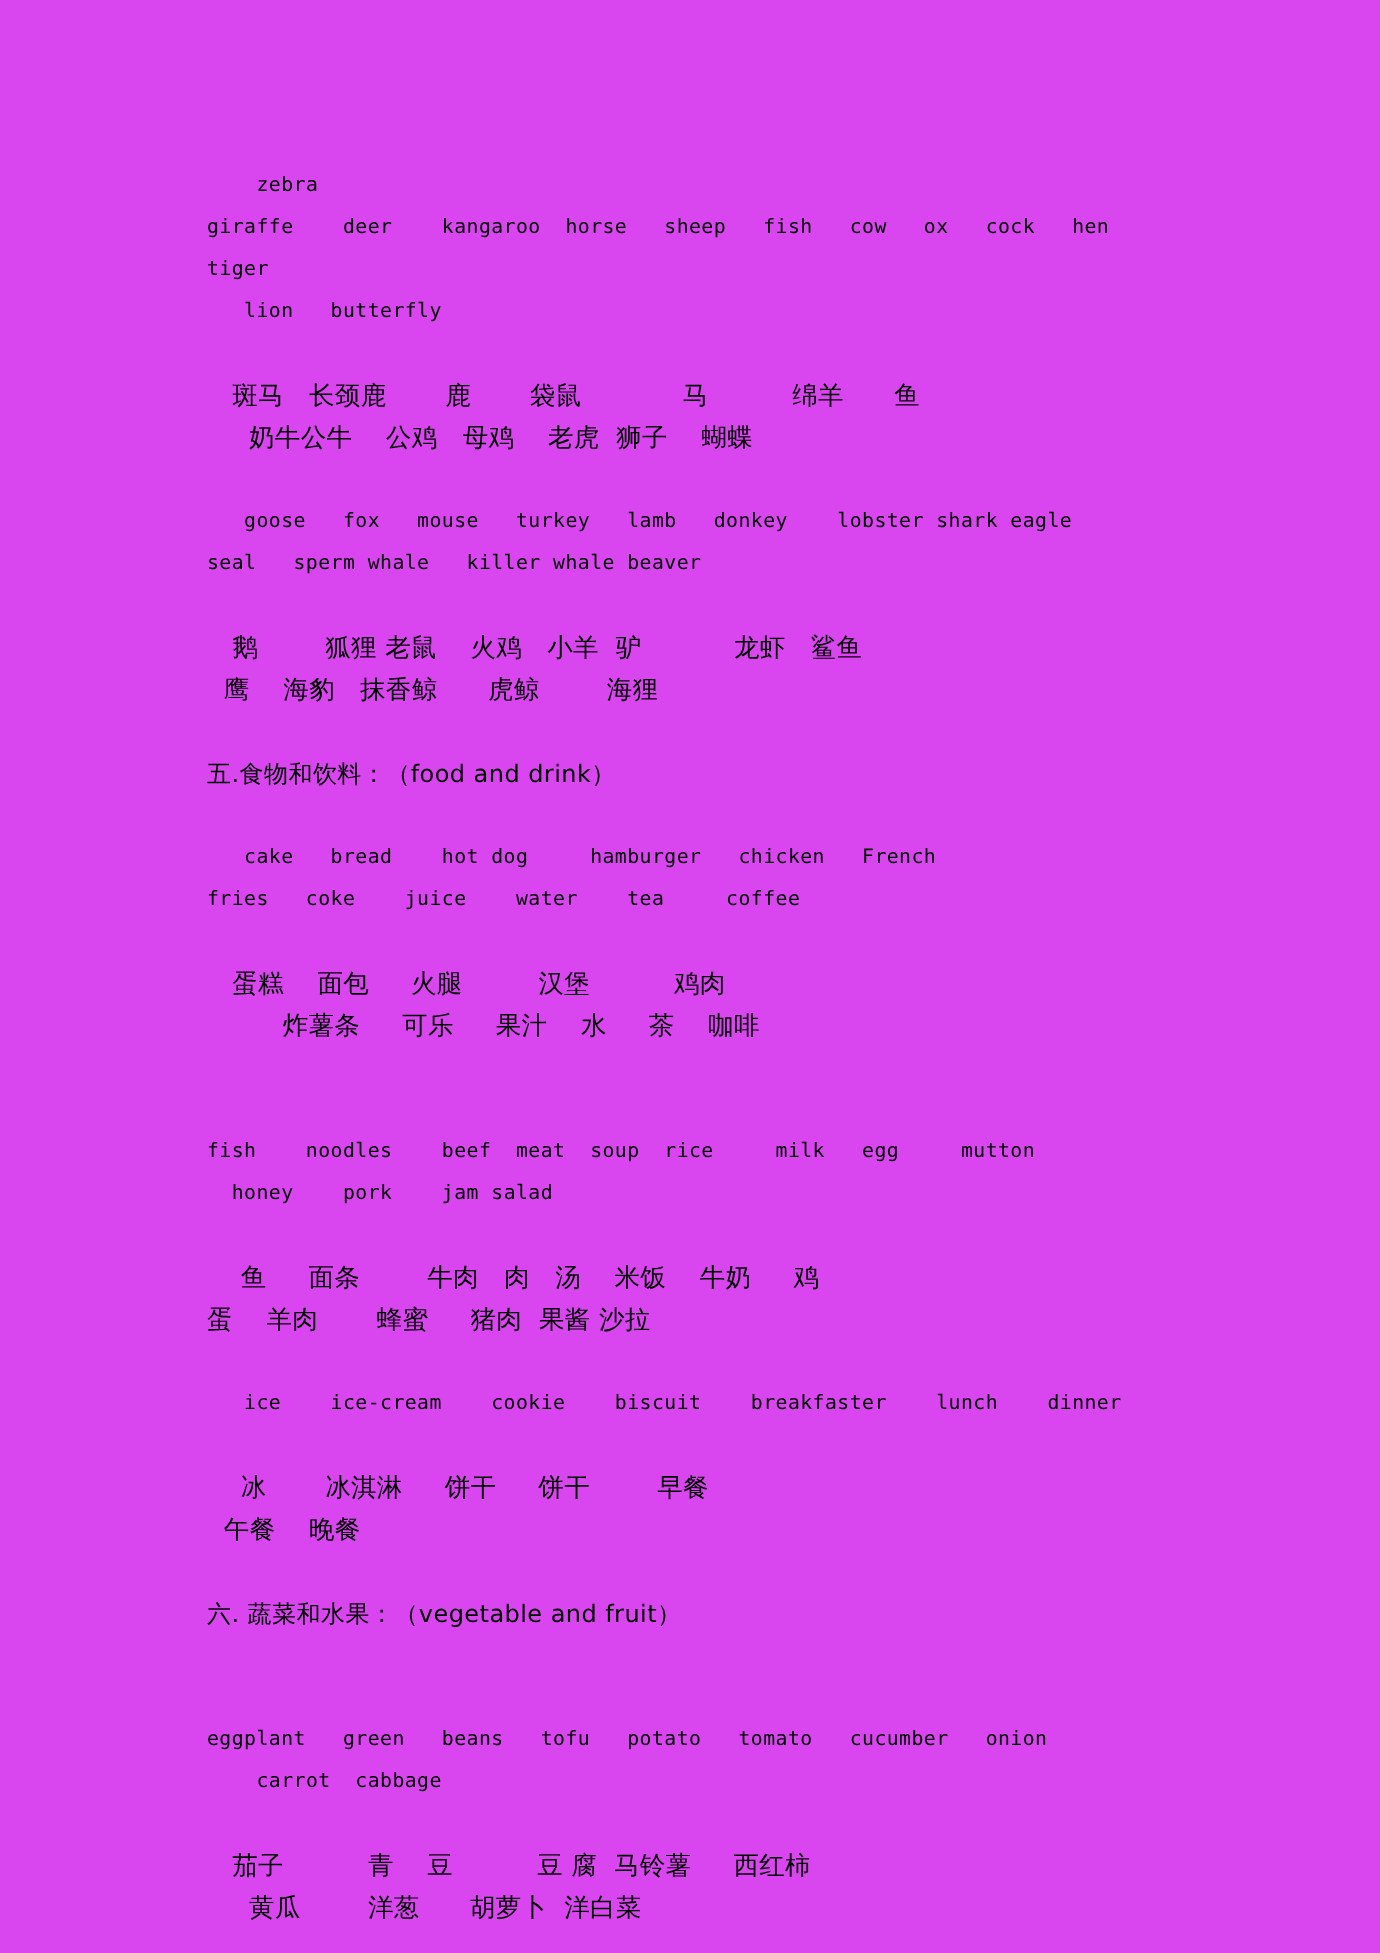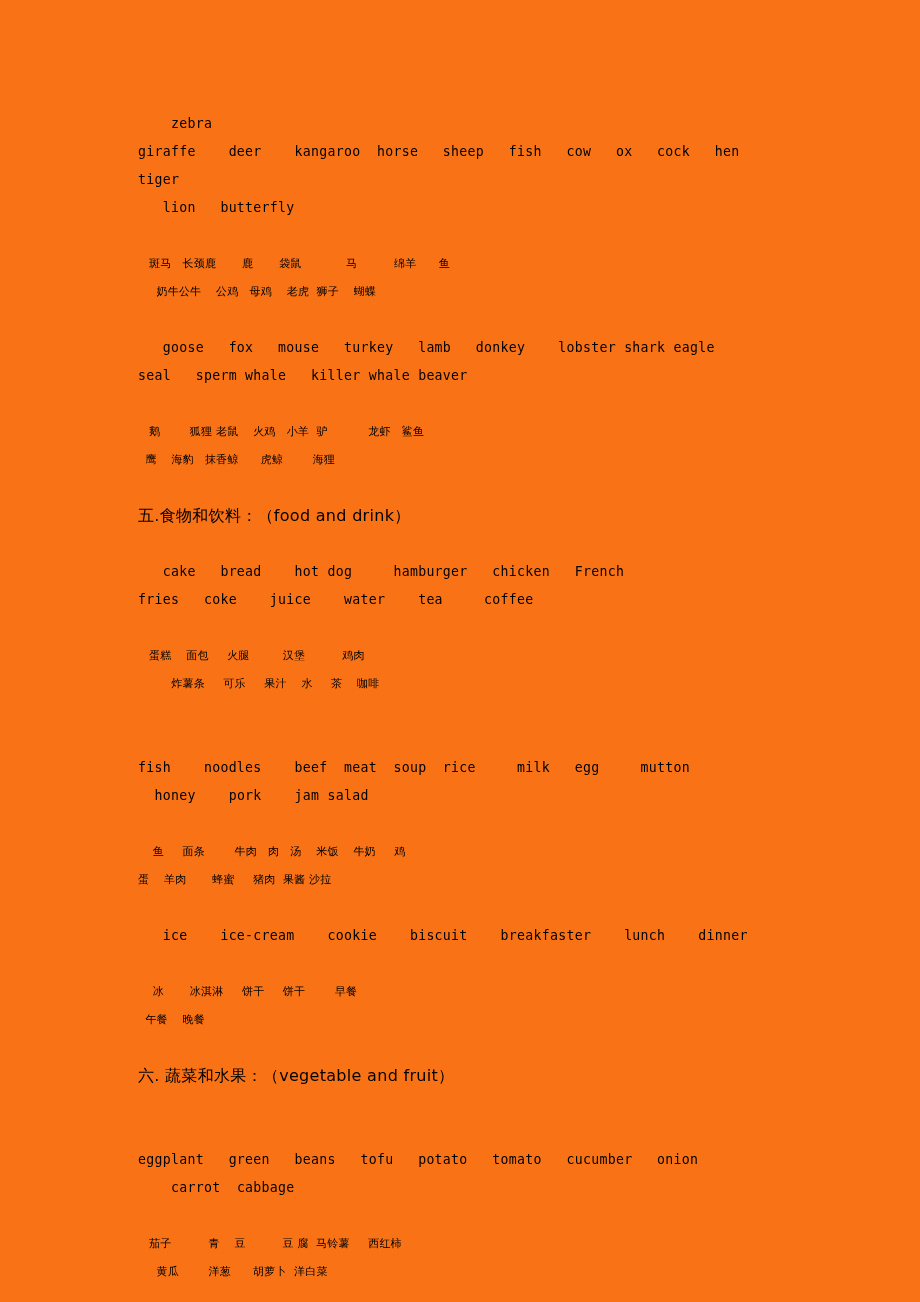--- a/index.html
+++ b/index.html
@@ -11,40 +11,40 @@
     width: 920px;
     height: 1302px;
     font-family: "DejaVu Sans Mono", "Liberation Mono", monospace;
     color: #000000;
     overflow: hidden;
   }
   .page {
     position: relative;
     width: 920px;
     height: 1302px;
-    background: #f97316;
+    background: #d946ef;
     box-sizing: border-box;
     padding: 110px 138px 12px 138px;
   }
   .doc-body {
     font-size: 13.2px;
     line-height: 28px;
     white-space: pre-wrap;
     word-break: normal;
     letter-spacing: 0.3px;
   }
   .line {
     white-space: pre-wrap;
     min-height: 28px;
     font-size: 13.2px;
     line-height: 28px;
   }
   .line.cn {
     font-family: "DejaVu Sans", "Liberation Sans", sans-serif;
-    font-size: 11px;
+    font-size: 17px;
     letter-spacing: 0.2px;
   }
   .line.heading {
     font-family: "DejaVu Sans", "Liberation Sans", sans-serif;
     font-size: 16px;
   }
   .line.blank {
     min-height: 28px;
   }
   .block {

